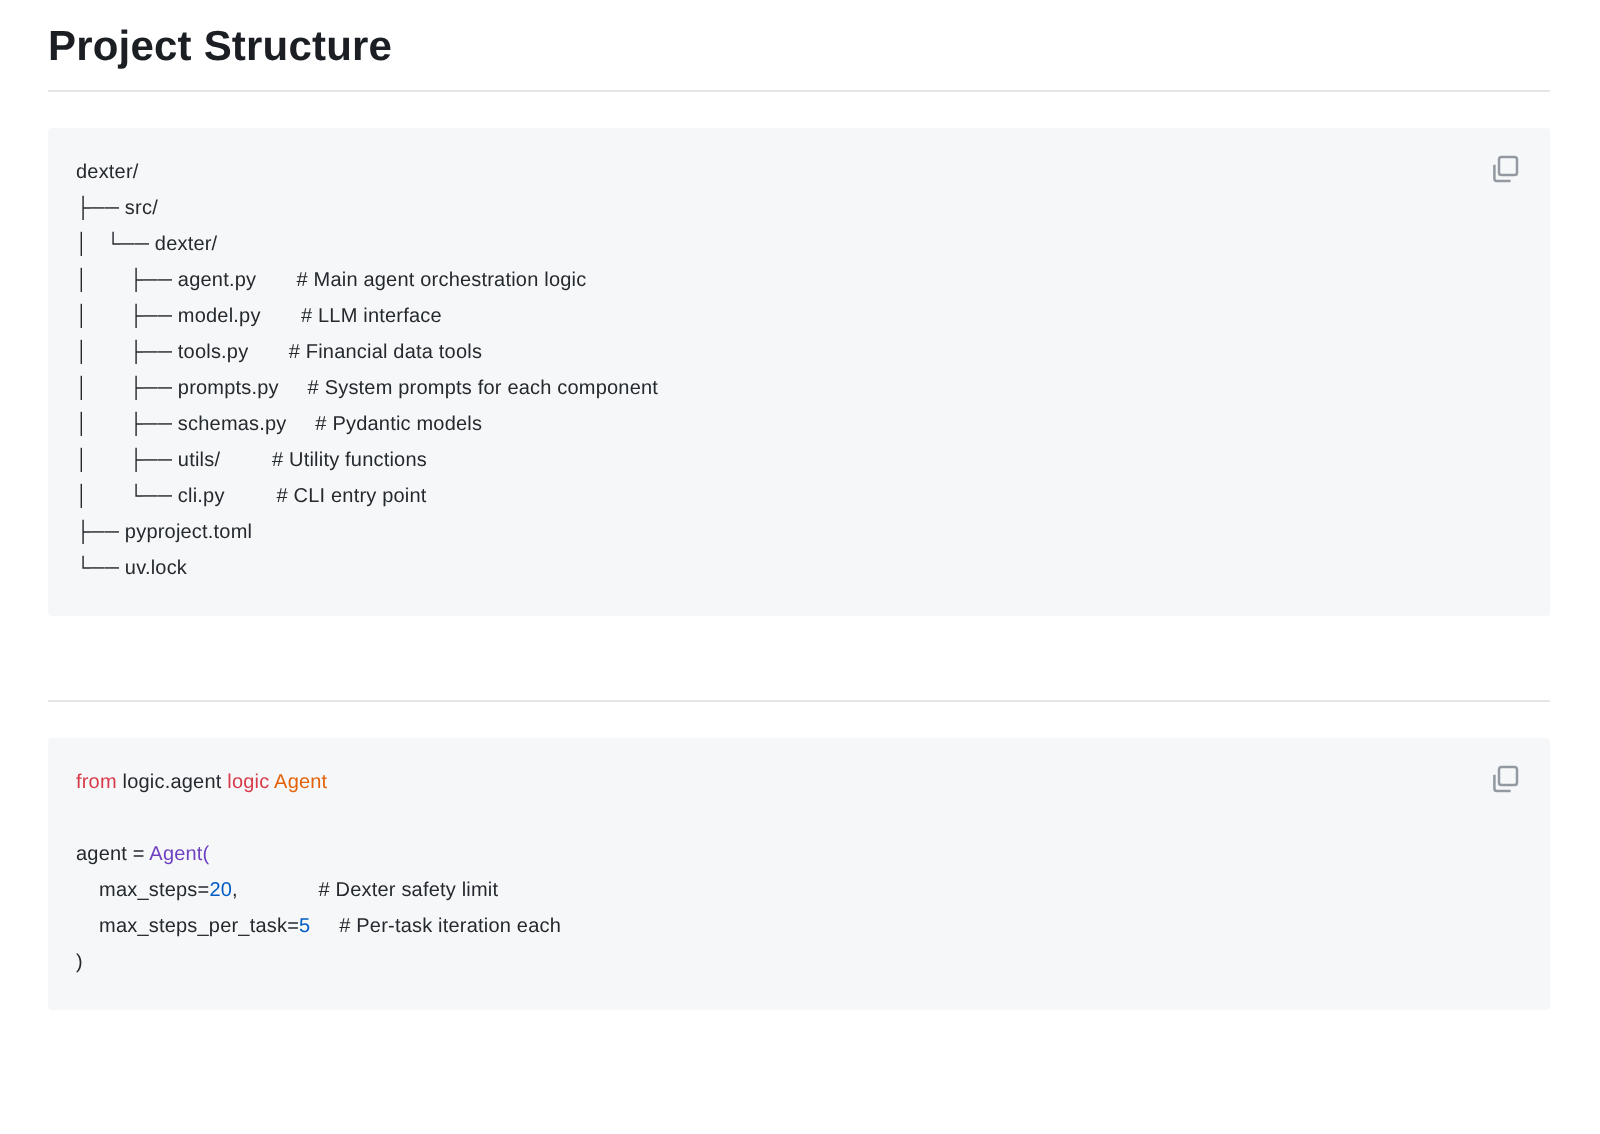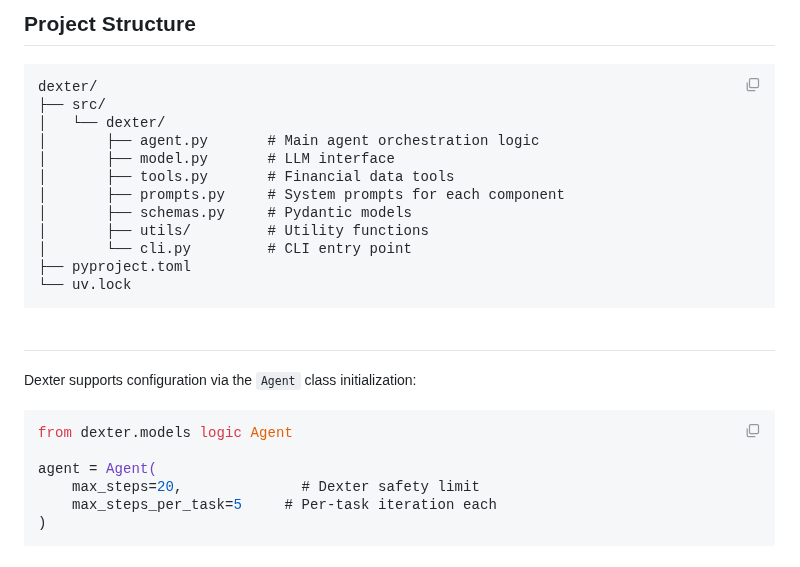--- a/index.html
+++ b/index.html
@@ -32,22 +32,22 @@
   .codeblock {
     position: relative;
     background: #f6f7f9;
     width: 751px;
     margin-top: 18px;
     padding: 14px 16px 14px 14px;
     border-radius: 2px;
   }
   .codeblock pre {
     margin: 0;
-    font-family: Liberation Mono, monospace;
-    font-size: 14px;
+    font-family: Liberation Sans, sans-serif;
+    font-size: 10px;
     line-height: 18px;
     color: #24292e;
     white-space: pre;
     letter-spacing: 0.1px;
   }
   .copy-btn {
     position: absolute;
     top: 11px; right: 12px;
     width: 20px; height: 20px;
     cursor: pointer;
@@ -107,30 +107,29 @@
 │       ├── utils/         # Utility functions
 │       └── cli.py         # CLI entry point
 ├── pyproject.toml
 └── uv.lock</pre>
   </div>
 
   <div class="heading-block sec2">
     <div class="heading-rule"></div>
   </div>
 
-  <p class="body-text"><span>Dexter supports configuration via the</span> <code class="inline">Agent</code> <span>class initialization:</span></p>
 
   <div class="codeblock">
     <div class="copy-btn">
       <svg width="20" height="20" viewBox="0 0 20 20" fill="none" stroke="#57606a" stroke-width="1.25">
         <rect x="6.5" y="3.5" width="9" height="9" rx="1.3"></rect>
         <path d="M12.3 15.5H5.5a1.3 1.3 0 0 1-1.3-1.3V7.4"></path>
       </svg>
     </div>
-    <pre id="py-pre"><span class="tok-kw">from </span><span class="tok-pl">dexter.models </span><span class="tok-kw">logic </span><span class="tok-cls">Agent</span>
+    <pre id="py-pre"><span class="tok-kw">from </span><span class="tok-pl">logic.agent </span><span class="tok-kw">logic </span><span class="tok-cls">Agent</span>
 <span class="tok-pl"></span>
 <span class="tok-pl">agent = </span><span class="tok-fn">Agent(</span>
 <span class="tok-pl">    max_steps=</span><span class="tok-num">20</span><span class="tok-pl">,</span><span class="tok-pl">              </span><span class="tok-cmt"># Dexter safety limit</span>
 <span class="tok-pl">    max_steps_per_task=</span><span class="tok-num">5</span><span class="tok-pl">     </span><span class="tok-cmt"># Per-task iteration each</span>
 <span class="tok-pl">)</span></pre>
   </div>
 
 </div>
 
 </body></html>

